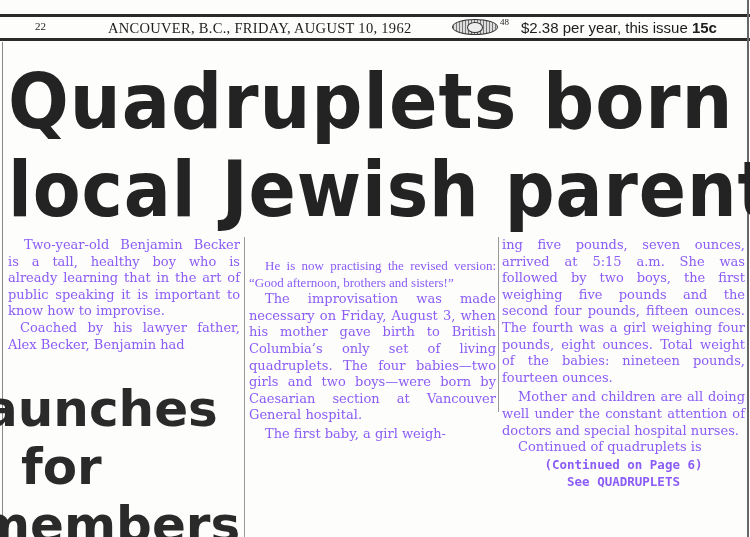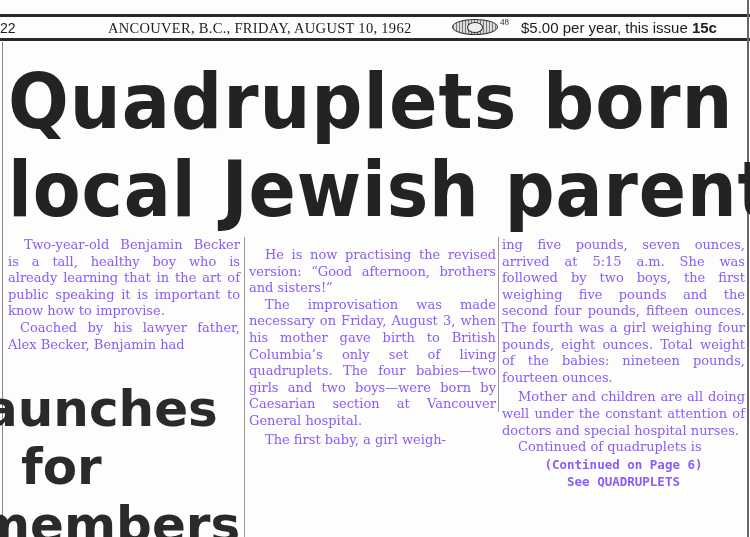--- a/index.html
+++ b/index.html
@@ -2,21 +2,21 @@
 <html><head>
   <meta charset="utf-8">
   <style>
     * { margin:0; padding:0; box-sizing:border-box; }
     html, body { width:750px; height:537px; overflow:hidden; background:#fdfdfb; }
     body { position:relative; font-family:"DejaVu Serif", serif; color:#1d1d1d; }
 
     .masthead { position:absolute; left:0; top:14px; width:750px; height:28px; }
     .rule-top { position:absolute; left:0; top:0; width:750px; height:3px; background:#2a2a2a; }
     .rule-bottom { position:absolute; left:0; top:24px; width:750px; height:3px; background:#2a2a2a; }
-    .mh-page { position:absolute; left:0; top:6px; font-size:14px; font-family:Liberation Sans, sans-serif; }
+    .mh-page { position:absolute; left:0; top:6px; font-size:11px; font-family:Liberation Serif, serif;padding-left:35px; }
     .mh-dateline { position:absolute; left:88px; top:6px; font-size:14.5px; font-family:"Liberation Serif", serif; letter-spacing:0.3px;margin-left:20px; }
     .mh-seal { position:absolute; left:452px; top:5px; width:46px; height:16px; border:1.5px solid #333; border-radius:50%; background:repeating-linear-gradient(90deg,#777 0 1px,#ddd 1px 3px); }
     .mh-seal::after { content:""; position:absolute; left:14px; top:2px; width:14px; height:9px; border-radius:50%; border:1px solid #333; background:#eee; }
     .mh-sup { position:absolute; left:500px; top:3px; font-size:9px; font-family:"Liberation Serif", serif; }
     .mh-price { position:absolute; left:521px; top:5px; font-size:15px; font-family:"Liberation Sans", sans-serif; }
     .mh-price b { font-weight:bold; }
 
     .left-edge { position:absolute; left:2px; top:42px; width:1px; height:495px; background:#888; }
     .right-edge { position:absolute; left:747px; top:0px; width:2px; height:537px; background:#666; }
 
@@ -44,41 +44,41 @@
   </style>
 </head>
 <body>
 
 <div class="masthead">
   <div class="rule-top"></div>
   <span class="mh-page">22</span>
   <span class="mh-dateline">ANCOUVER, B.C., FRIDAY, AUGUST 10, 1962</span>
   <span class="mh-seal"></span>
   <span class="mh-sup">48</span>
-  <span class="mh-price"><span>$5.00 per year, this issue </span><b>15c</b></span>
+  <span class="mh-price"><span>$2.38 per year, this issue </span><b>15c</b></span>
   <div class="rule-bottom"></div>
 </div>
 
 <div class="left-edge"></div>
 <div class="right-edge"></div>
 
 <h1 class="headline">
   <span class="hl-line1">Quadruplets born to</span>
   <span class="hl-line2">local Jewish parents</span>
 </h1>
 
 <div class="col col1">
   <p>Two-year-old Benjamin Becker is a tall, healthy boy who is already learning that in the art of public speaking it is important to know how to improvise.</p>
   <p style="text-indent:12px;">Coached by his lawyer father, Alex Becker, Benjamin had</p>
 </div>
 
 <div class="divider div1"></div>
 
 <div class="col col2">
-  <p style="margin-top:10px;">He is now practising the revised version: “Good afternoon, brothers and sisters!”</p>
+  <p style="margin-top:21px;font-family:Liberation Serif, serif;">He is now practising the revised version: “Good afternoon, brothers and sisters!”</p>
   <p>The improvisation was made necessary on Friday, August 3, when his mother gave birth to British Columbia’s only set of living quadruplets. The four babies—two girls and two boys—were born by Caesarian section at Vancouver General hospital.</p>
   <p style="margin-top:2px;">The first baby, a girl weigh-</p>
 </div>
 
 <div class="divider div2"></div>
 
 <div class="col col3">
   <p class="noindent">ing five pounds, seven ounces, arrived at 5:15 a.m. She was followed by two boys, the first weighing five pounds and the second four pounds, fifteen ounces. The fourth was a girl weighing four pounds, eight ounces. Total weight of the babies: nineteen pounds, fourteen ounces.</p>
   <p style="margin-top:3px;">Mother and children are all doing well under the constant attention of doctors and special hospital nurses.</p>
   <p>Continued of quadruplets is</p>

